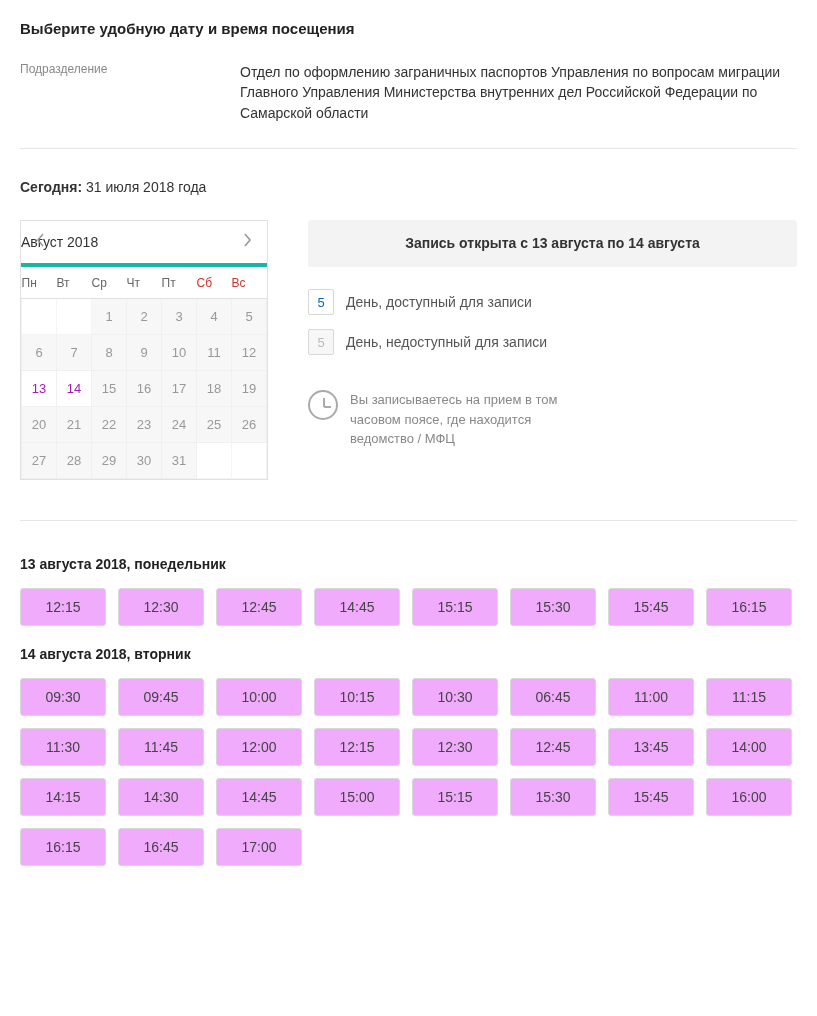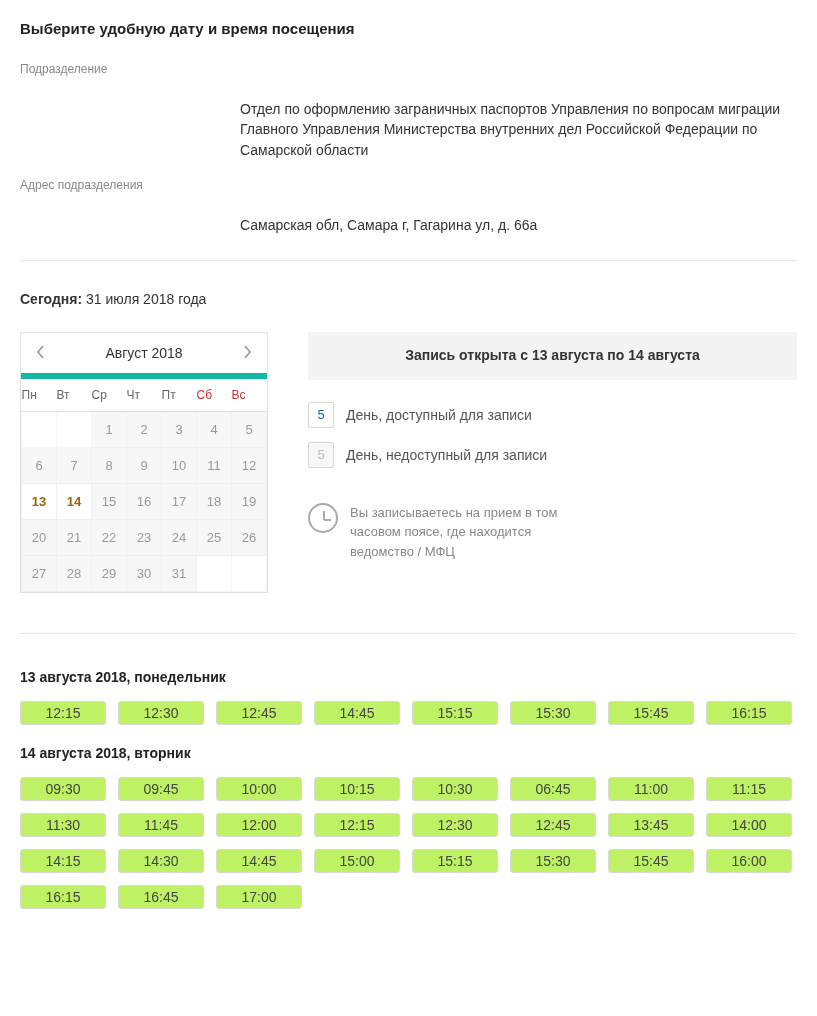--- a/index.html
+++ b/index.html
@@ -8,36 +8,36 @@
     font-size: 14px;
     color: #333;
     background: #fff;
     width: 817px;
   }
   .container { padding: 20px 20px 20px 20px; }
   .page-title { font-size: 15px; font-weight: bold; margin-bottom: 25px; color: #222; }
 
   .info-row { display: flex; margin-bottom: 18px; }
   .info-label { width: 220px; color: #888; font-size: 12px; flex-shrink: 0; }
-  .info-value { color: #333; font-size: 14px; line-height: 1.45; margin-top: 37px; }
+  .info-value { color: #333; font-size: 14px; line-height: 1.45; }
 
   .hr { border: none; border-top: 1px solid #e5e5e5; margin: 25px 0 30px 0; }
   .hr2 { border: none; border-top: 1px solid #e5e5e5; margin: 40px 0 35px 0; }
 
   .today-line { font-size: 14px; margin-bottom: 25px; }
   .today-line b { font-weight: bold; }
 
   .cal-legend-row { display: flex; gap: 40px; align-items: flex-start; }
 
   
   .calendar { width: 248px; border: 1px solid #e0e0e0; flex-shrink: 0; }
   .cal-header {
-    display: flex; align-items: center; justify-content: center;
+    display: flex; align-items: center; justify-content: flex-start;
     gap: 18px; height: 46px; position: relative;
-    border-bottom: 6px solid #14b8a6;
+    border-bottom: 4px solid #14b8a6;
   }
   .cal-arrow {
     position: absolute; top: 0; bottom: 0; width: 40px;
     display: flex; align-items: center; justify-content: center;
     cursor: pointer; color: #999;
   }
   .cal-arrow.prev { left: 0; }
   .cal-arrow.next { right: 0; }
   .cal-arrow svg { width: 10px; height: 14px; }
   .cal-month { font-size: 14px; color: #333; }
@@ -47,21 +47,21 @@
     height: 32px; text-align: left; font-weight: normal;
     font-size: 12px; color: #666; border-bottom: 1px solid #e0e0e0;
   }
   .cal-grid th.weekend { color: #c33; }
   .cal-grid td {
     height: 36px; text-align: center; font-size: 13px;
     border: 1px solid #f0f0f0; color: #bbb; background: #fafafa;
   }
   .cal-grid td.empty { background: #fff; border: 1px solid #f5f5f5; }
   .cal-grid td.normal { color: #999; cursor: default; background: #f7f7f7;}
-  .cal-grid td.available { color: #a16207; background: #fff; cursor: pointer; font-weight: 700; }
+  .cal-grid td.available { color: #a21caf; background: #fff; cursor: pointer; font-weight: 400; }
 
   
   .legend-box { flex: 1; padding-top: 0; }
   .legend-banner {
     background: #f3f3f3; border-radius: 3px; padding: 14px 30px;
     text-align: center; font-weight: bold; font-size: 14px;
     color: #333; margin-bottom: 22px; line-height: 1.4;
   }
   .legend-item { display: flex; align-items: center; gap: 12px; margin-bottom: 14px; font-size: 14px; }
   .legend-box-num {
@@ -86,41 +86,37 @@
     width: 2px; transform-origin: bottom center;
   }
   .clock-icon::before { height: 9px; }
   .clock-icon::after { height: 7px; top: 8px; transform: rotate(90deg); transform-origin: bottom center; }
 
   
   .date-block { margin-bottom: 20px; }
   .date-heading { font-size: 14px; font-weight: bold; margin-bottom: 16px; color: #222;}
   .slots { display: flex; flex-wrap: wrap; gap: 12px; }
   .slot {
-    width: 86px; height: 24px; border: 1px solid #d8d8d8; border-radius: 3px;
+    width: 86px; height: 38px; border: 1px solid #d8d8d8; border-radius: 3px;
     display: flex; align-items: center; justify-content: center;
-    font-size: 14px; color: #444; cursor: pointer; background: #bef264;
+    font-size: 14px; color: #444; cursor: pointer; background: #f0abfc;
   }
 </style>
 </head>
 <body>
 
 <div class="container">
 
   <h2 class="page-title">Выберите удобную дату и время посещения</h2>
 
   <div class="info-row">
     <div class="info-label">Подразделение</div>
     <div class="info-value">Отдел по оформлению заграничных паспортов Управления по вопросам миграции Главного Управления Министерства внутренних дел Российской Федерации по Самарской области</div>
   </div>
 
-  <div class="info-row">
-    <div class="info-label">Адрес подразделения</div>
-    <div class="info-value">Самарская обл, Самара г, Гагарина ул, д. 66а</div>
-  </div>
 
   <hr class="hr">
 
   <div class="today-line">
     <b>Сегодня:</b>
     <span>31 июля 2018 года</span>
   </div>
 
   <div class="cal-legend-row">
 

